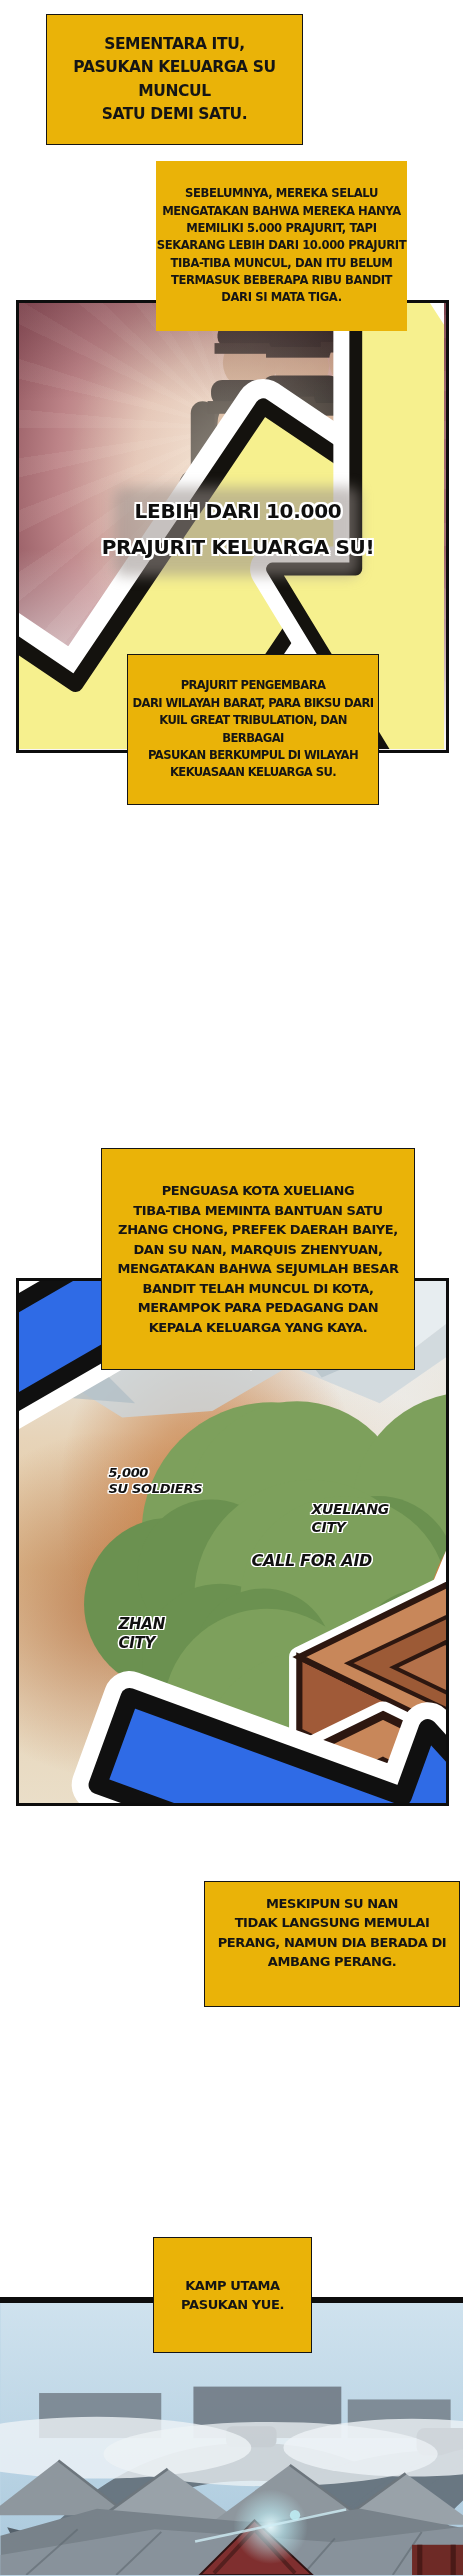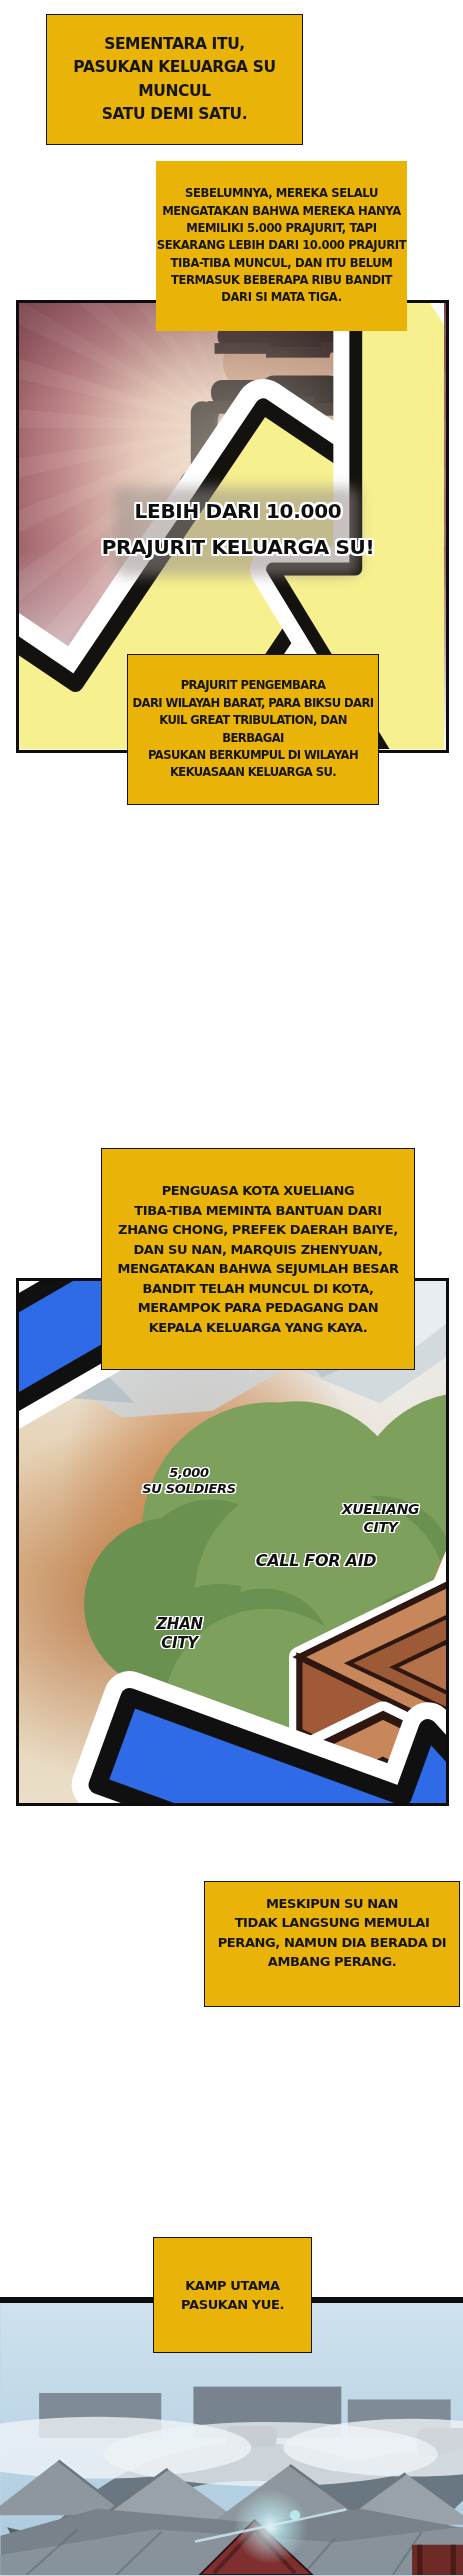--- a/index.html
+++ b/index.html
@@ -33,21 +33,21 @@
       font-weight:700;font-size:20px;line-height:1.8;white-space:pre-line;letter-spacing:-0.3px;color:#0e0e0e;
       text-shadow:-1.9px -1.9px 0 #fff,0 -1.9px 0 #fff,1.9px -1.9px 0 #fff,-1.9px 0 0 #fff,1.9px 0 0 #fff,-1.9px 1.9px 0 #fff,0 1.9px 0 #fff,1.9px 1.9px 0 #fff;}
   .p-map{left:15.5px;top:1278px;width:433px;height:528px;border:3.9px solid #0d0d0d;box-sizing:border-box;
     background:
       radial-gradient(ellipse at 45% 42%, rgba(196,118,58,.85) 0%, rgba(196,118,58,.55) 20%, rgba(196,118,58,0) 46%),
       radial-gradient(ellipse at 22% 62%, rgba(172,92,42,.65) 0%, rgba(172,92,42,0) 38%),
       radial-gradient(ellipse at 72% 72%, rgba(226,184,136,.9) 0%, rgba(226,184,136,0) 52%),
       radial-gradient(ellipse at 85% 30%, rgba(238,240,241,.9) 0%, rgba(238,240,241,0) 40%),
       linear-gradient(180deg,#eef1f2 0%,#e8e4db 14%,#e7d4b9 30%,#e3c89f 55%,#e7d6bb 80%,#eadec8 100%);}
   .p-map svg{position:absolute;left:0;top:0;}
-  .maplabel{position:absolute;z-index:5;text-align:center;font-weight:700;font-style:italic;
+  .maplabel{position:absolute;z-index:5;font-weight:700;font-style:italic;
       white-space:pre-line;line-height:1.25;color:#111;letter-spacing:-0.3px;
       text-shadow:-1.3px -1.3px 0 #fff,0 -1.3px 0 #fff,1.3px -1.3px 0 #fff,-1.3px 0 0 #fff,1.3px 0 0 #fff,-1.3px 1.3px 0 #fff,0 1.3px 0 #fff,1.3px 1.3px 0 #fff;}
   .l-soldiers{left:90px;top:184px;width:161px;font-size:13px;}
   .l-xueliang{left:293px;top:220px;width:138px;font-size:14px;}
   .l-call{left:233px;top:270px;width:129px;font-size:16px;}
   .l-baiye{left:100px;top:334px;width:122px;font-size:15px;}
   .p-camp{left:0;top:2297px;width:464px;height:279px;border-top:6.4px solid #0d0d0d;box-sizing:border-box;background:#bcd6e6;}
 </style>
 </head>
 <body>
@@ -176,21 +176,21 @@
 SEKARANG LEBIH DARI 10.000 PRAJURIT
 TIBA-TIBA MUNCUL, DAN ITU BELUM
 TERMASUK BEBERAPA RIBU BANDIT
 DARI SI MATA TIGA.</div>
   <div class="nbox b3">PRAJURIT PENGEMBARA
 DARI WILAYAH BARAT, PARA BIKSU DARI
 KUIL GREAT TRIBULATION, DAN BERBAGAI
 PASUKAN BERKUMPUL DI WILAYAH
 KEKUASAAN KELUARGA SU.</div>
   <div class="nbox b4">PENGUASA KOTA XUELIANG
-TIBA-TIBA MEMINTA BANTUAN DARI
+TIBA-TIBA MEMINTA BANTUAN SATU
 ZHANG CHONG, PREFEK DAERAH BAIYE,
 DAN SU NAN, MARQUIS ZHENYUAN,
 MENGATAKAN BAHWA SEJUMLAH BESAR
 BANDIT TELAH MUNCUL DI KOTA,
 MERAMPOK PARA PEDAGANG DAN
 KEPALA KELUARGA YANG KAYA.</div>
 
   <section class="panel p-map">
     <svg width="433" height="528" viewBox="0 0 672 820">
       <g>

